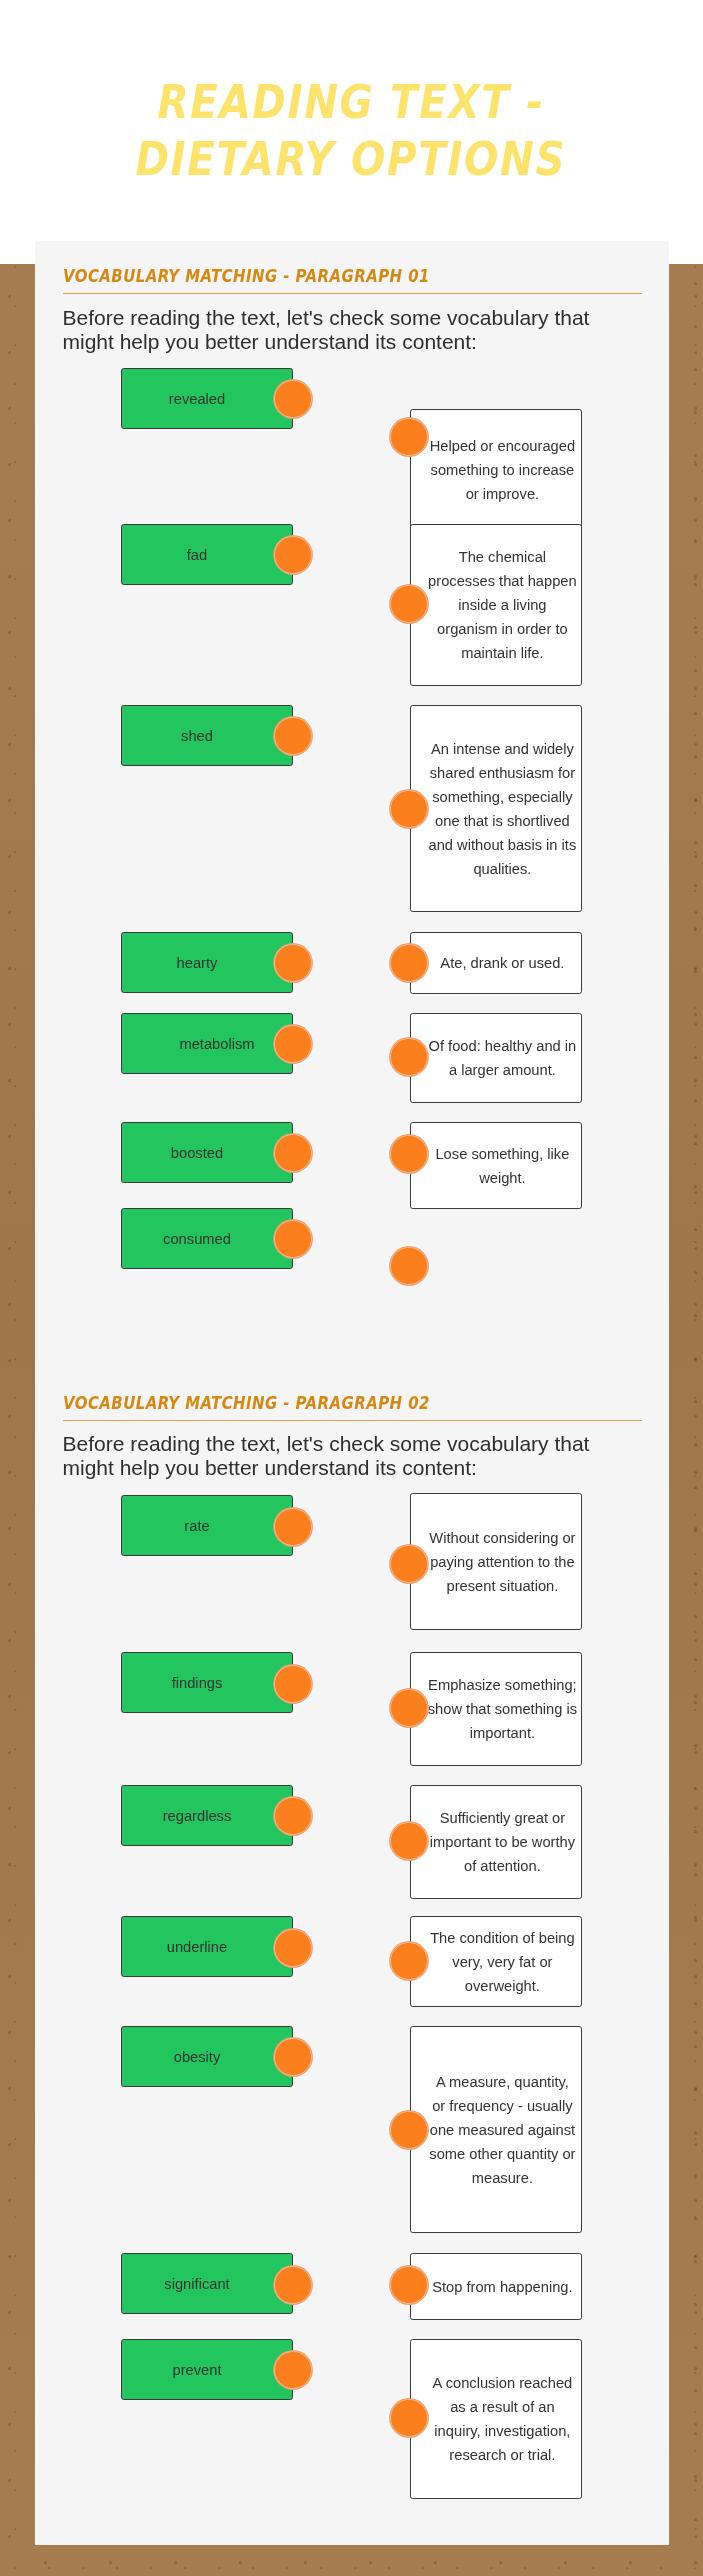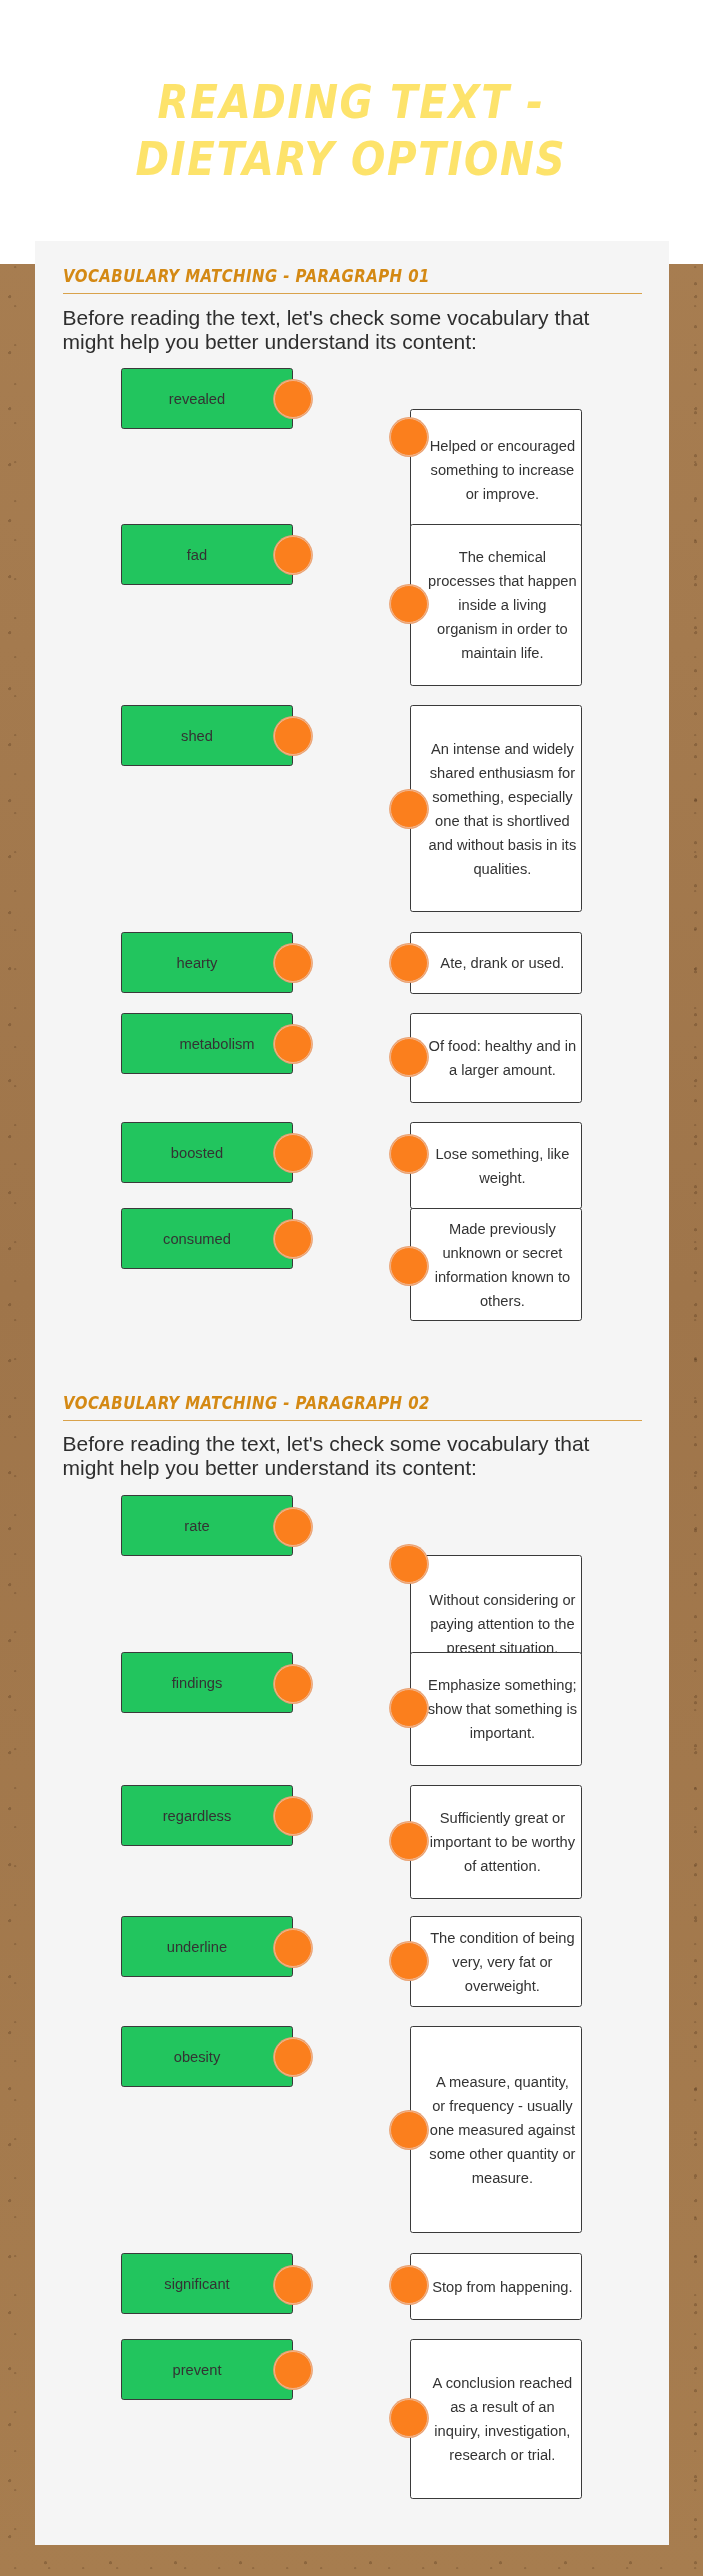--- a/index.html
+++ b/index.html
@@ -111,21 +111,20 @@
   <div class="def" style="top:283px; height:162px;">The chemical processes that happen inside a living organism in order to maintain life.</div>
   <div class="dot" style="left:355px; top:344px;"></div>
   <div class="def" style="top:464px; height:207px;">An intense and widely shared enthusiasm for something, especially one that is shortlived and without basis in its qualities.</div>
   <div class="dot" style="left:355px; top:549px;"></div>
   <div class="def" style="top:691px; height:62px;">Ate, drank or used.</div>
   <div class="dot" style="left:355px; top:703px;"></div>
   <div class="def" style="top:772px; height:90px;">Of food: healthy and in a larger amount.</div>
   <div class="dot" style="left:355px; top:797px;"></div>
   <div class="def" style="top:881px; height:87px;">Lose something, like weight.</div>
   <div class="dot" style="left:355px; top:894px;"></div>
-  <div class="def" style="top:967px; height:113px;">Made previously unknown or secret information known to others.</div>
   <div class="dot" style="left:355px; top:1006px;"></div>
 
   <div class="section-title" style="top:1152px;">Vocabulary Matching - Paragraph 02</div>
   <div class="section-rule" style="top:1179px;"></div>
   <div class="section-intro" style="top:1191px;">Before reading the text, let's check some vocabulary that might help you better understand its content:</div>
 
   <div class="term" style="top:1254px;">rate</div>
   <div class="dot" style="left:239px; top:1267px;"></div>
   <div class="term" style="top:1411px;">findings</div>
   <div class="dot" style="left:239px; top:1424px;"></div>
@@ -133,21 +132,21 @@
   <div class="dot" style="left:239px; top:1556px;"></div>
   <div class="term" style="top:1675px;">underline</div>
   <div class="dot" style="left:239px; top:1688px;"></div>
   <div class="term" style="top:1785px;">obesity</div>
   <div class="dot" style="left:239px; top:1797px;"></div>
   <div class="term" style="top:2012px;">significant</div>
   <div class="dot" style="left:239px; top:2025px;"></div>
   <div class="term" style="top:2098px;">prevent</div>
   <div class="dot" style="left:239px; top:2110px;"></div>
 
-  <div class="def" style="top:1314px; height:137px;">Without considering or paying attention to the present situation.</div>
+  <div class="def" style="top:1252px; height:137px;">Without considering or paying attention to the present situation.</div>
   <div class="dot" style="left:355px; top:1304px;"></div>
   <div class="def" style="top:1411px; height:114px;">Emphasize something; show that something is important.</div>
   <div class="dot" style="left:355px; top:1448px;"></div>
   <div class="def" style="top:1544px; height:114px;">Sufficiently great or important to be worthy of attention.</div>
   <div class="dot" style="left:355px; top:1581px;"></div>
   <div class="def" style="top:1675px; height:91px;">The condition of being very, very fat or overweight.</div>
   <div class="dot" style="left:355px; top:1701px;"></div>
   <div class="def" style="top:1785px; height:207px;">A measure, quantity, or frequency - usually one measured against some other quantity or measure.</div>
   <div class="dot" style="left:355px; top:1870px;"></div>
   <div class="def" style="top:2012px; height:67px;">Stop from happening.</div>

